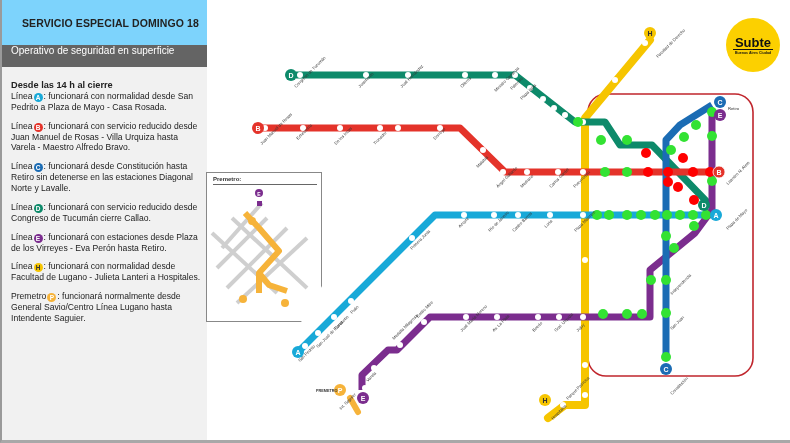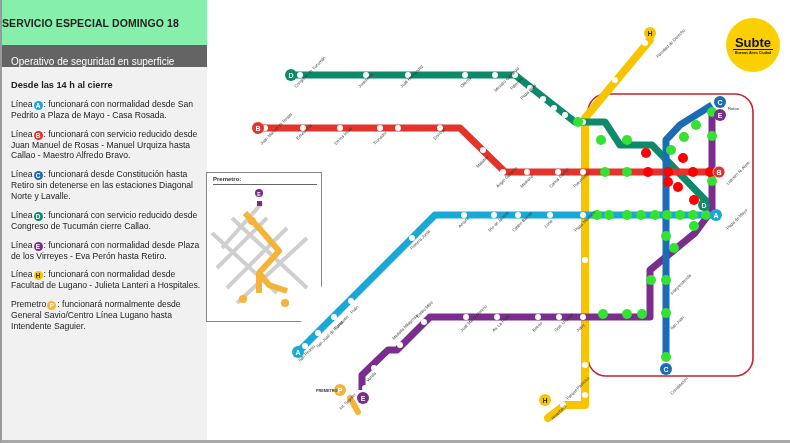--- a/index.html
+++ b/index.html
@@ -1,25 +1,25 @@
 <!DOCTYPE html>
 <html><head>
 <meta charset="utf-8">
 <style>
   * { box-sizing: border-box; margin: 0; padding: 0; }
   html, body { width: 790px; height: 443px; overflow: hidden; background: #ffffff; }
   body { font-family: "Liberation Sans", "DejaVu Sans", sans-serif; position: relative; }
   .frame { position: absolute; left: 0; top: 0; width: 790px; height: 443px; border-left: 2px solid #9a9a9a; border-bottom: 3px solid #a8a8a8; }
   .left-panel { position: absolute; left: 2px; top: 0; width: 205px; height: 440px; background: #f1f1f1; }
-  .title-bar { position: absolute; left: 2px; top: 0; width: 205px; height: 45px; background: #86efac; display: flex; align-items: center; padding-left: 0; }
+  .title-bar { position: absolute; left: 2px; top: 0; width: 205px; height: 45px; background: #7dd3fc; display: flex; align-items: center; padding-left: 20px; }
   .title-bar span { font-size: 10.5px; font-weight: bold; color: #222; letter-spacing: 0.1px; }
-  .sub-bar { position: absolute; left: 2px; top: 45px; width: 205px; height: 22px; background: #646464; display: flex; align-items: flex-end; padding-left: 9px; }
+  .sub-bar { position: absolute; left: 2px; top: 45px; width: 205px; height: 22px; background: #646464; display: flex; align-items: flex-start; padding-left: 9px; }
   .sub-bar span { font-size: 10px; color: #fff; }
   .info { position: absolute; left: 11px; top: 80px; width: 192px; font-size: 8.6px; line-height: 10.8px; color: #222; }
-  .info h3 { font-size: 9.2px; font-weight: bold; margin-bottom: 8px; }
+  .info h3 { font-size: 9.2px; font-weight: bold; }
   .info p { margin-bottom: 8px; }
   .badge { display: inline-block; width: 9px; height: 9px; border-radius: 50%; color: #fff; font-size: 6.5px; font-weight: bold; text-align: center; line-height: 9px; vertical-align: -1px; margin: 0 1px 0 1px; }
   .map { position: absolute; left: 208px; top: 0; width: 582px; height: 440px; }
   .logo { position: absolute; left: 726px; top: 18px; width: 54px; height: 54px; border-radius: 50%; background: #fcd000; display: flex; flex-direction: column; align-items: center; justify-content: center; }
   .logo .name { font-size: 13px; font-weight: bold; color: #111; line-height: 13px; border-bottom: 1.5px solid #111; padding: 0 2px; }
   .logo .sub { font-size: 3.6px; font-weight: bold; color: #111; margin-top: 1px; }
   .inset { position: absolute; left: 206px; top: 172px; width: 116px; height: 150px; background: #fff; border: 1px solid #888; clip-path: polygon(0 0, 100% 0, 100% 76%, 82% 100%, 0 100%); }
   .inset .inset-title { position: absolute; left: 6px; top: 3px; font-size: 6px; font-weight: bold; color: #333; }
   .inset .rule { position: absolute; left: 6px; top: 11px; width: 104px; height: 1px; background: #666; }
 </style>
@@ -32,24 +32,24 @@
 <div class="title-bar">
   <span>SERVICIO ESPECIAL DOMINGO 18</span>
 </div>
 <div class="sub-bar">
   <span>Operativo de seguridad en superficie</span>
 </div>
 
 <div class="info">
   <h3>Desde las 14 h al cierre</h3>
   <p><span>Línea</span><span class="badge" style="background:#18a9d8">A</span><span>: funcionará con normalidad desde San Pedrito a Plaza de Mayo - Casa Rosada.</span></p>
-  <p><span>Línea</span><span class="badge" style="background:#e4332a">B</span><span>: funcionará con servicio reducido desde Juan Manuel de Rosas - Manuel Urquiza hasta Callao - Maestro Alfredo Bravo.</span></p>
+  <p><span>Línea</span><span class="badge" style="background:#e4332a">B</span><span>: funcionará con servicio reducido desde Juan Manuel de Rosas - Villa Urquiza hasta Varela - Maestro Alfredo Bravo.</span></p>
   <p><span>Línea</span><span class="badge" style="background:#1b6cb4">C</span><span>: funcionará desde Constitución hasta Retiro sin detenerse en las estaciones Diagonal Norte y Lavalle.</span></p>
   <p><span>Línea</span><span class="badge" style="background:#0d8a6a">D</span><span>: funcionará con servicio reducido desde Congreso de Tucumán cierre Callao.</span></p>
-  <p><span>Línea</span><span class="badge" style="background:#7b2d8e">E</span><span>: funcionará con normalidad desde Plaza de los Virreyes - Eva Perón hasta Retiro.</span></p>
+  <p><span>Línea</span><span class="badge" style="background:#7b2d8e">E</span><span>: funcionará con estaciones desde Plaza de los Virreyes - Eva Perón hasta Retiro.</span></p>
   <p><span>Línea</span><span class="badge" style="background:#f6c500;color:#333">H</span><span>: funcionará con normalidad desde Facultad de Lugano - Julieta Lanteri a Hospitales.</span></p>
   <p><span>Premetro</span><span class="badge" style="background:#f6b33a">P</span><span>: funcionará normalmente desde General Savio/Centro Línea Lugano hasta Intendente Saguier.</span></p>
 </div>
 
 <svg class="map" viewBox="208 0 582 440" width="582" height="440">
 
   <rect x="588" y="94" width="165" height="282" rx="18" fill="none" stroke="#c0262d" stroke-width="1.6"></rect>
 
   <polyline points="650,40 585,118 585,405 565,405 548,418" fill="none" stroke="#f6c500" stroke-width="8" stroke-linejoin="round" stroke-linecap="round"></polyline>
 

